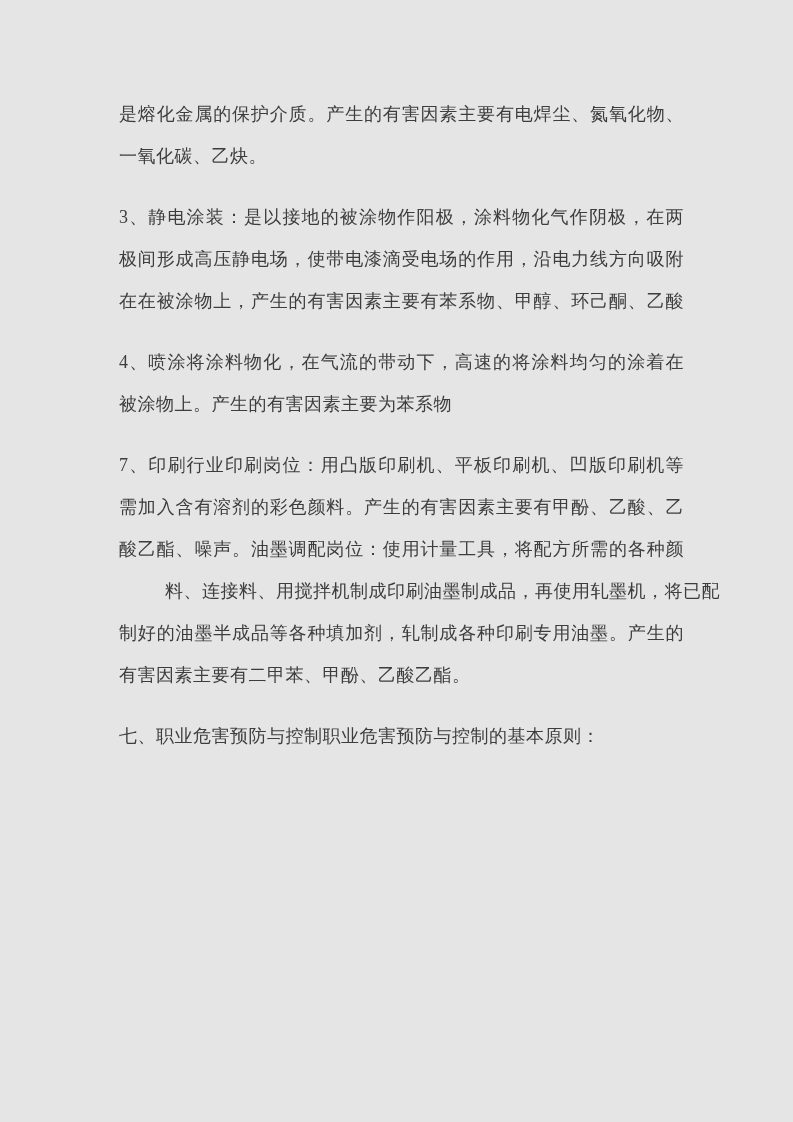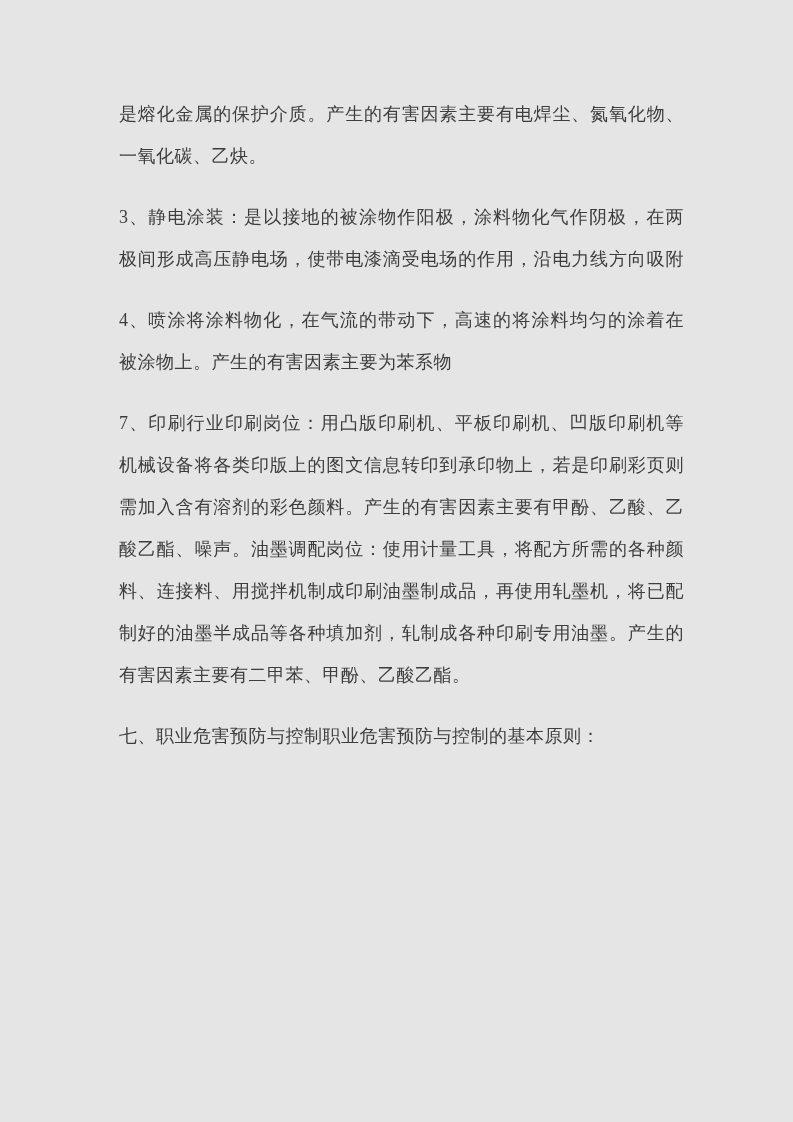--- a/index.html
+++ b/index.html
@@ -46,31 +46,31 @@
 <div class="page" style="background: #e5e5e5;">
   <div class="text-block">
 
   <div class="para">
         <div class="line" style="color: rgb(61, 61, 61);">是熔化金属的保护介质。产生的有害因素主要有电焊尘、氮氧化物、</div>
         <div class="line para-last" style="color: rgb(61, 61, 61);">一氧化碳、乙炔。</div>
       </div>
       <div class="para">
         <div class="line" style="color: rgb(61, 61, 61);">3、静电涂装：是以接地的被涂物作阳极，涂料物化气作阴极，在两</div>
         <div class="line" style="color: rgb(61, 61, 61);">极间形成高压静电场，使带电漆滴受电场的作用，沿电力线方向吸附</div>
+        <div class="line" style="color: rgb(61, 61, 61);">在在被涂物上，产生的有害因素主要有苯系物、甲醇、环己酮、乙酸</div>
       </div>
       <div class="para">
         <div class="line" style="color: rgb(61, 61, 61);">4、喷涂将涂料物化，在气流的带动下，高速的将涂料均匀的涂着在</div>
         <div class="line para-last" style="color: rgb(61, 61, 61);">被涂物上。产生的有害因素主要为苯系物</div>
       </div>
       <div class="para">
         <div class="line" style="color: rgb(61, 61, 61);">7、印刷行业印刷岗位：用凸版印刷机、平板印刷机、凹版印刷机等</div>
-        <div class="line" style="color: rgb(61, 61, 61);">机械设备将各类印版上的图文信息转印到承印物上，若是印刷彩页则</div>
         <div class="line" style="color: rgb(61, 61, 61);">需加入含有溶剂的彩色颜料。产生的有害因素主要有甲酚、乙酸、乙</div>
         <div class="line" style="color: rgb(61, 61, 61);">酸乙酯、噪声。油墨调配岗位：使用计量工具，将配方所需的各种颜</div>
-        <div class="line" style="color: rgb(61, 61, 61);">料、连接料、用搅拌机制成印刷油墨制成品，再使用轧墨机，将已配</div>
+        <div class="line" style="color: rgb(61, 61, 61); margin-left: 46px;">料、连接料、用搅拌机制成印刷油墨制成品，再使用轧墨机，将已配</div>
         <div class="line" style="color: rgb(61, 61, 61);">制好的油墨半成品等各种填加剂，轧制成各种印刷专用油墨。产生的</div>
         <div class="line para-last" style="color: rgb(61, 61, 61);">有害因素主要有二甲苯、甲酚、乙酸乙酯。</div>
       </div>
       <div class="para">
         <div class="line para-last" style="color: rgb(61, 61, 61);">七、职业危害预防与控制职业危害预防与控制的基本原则：</div>
       </div>
     </div>
 </div>
 
 </body></html>

